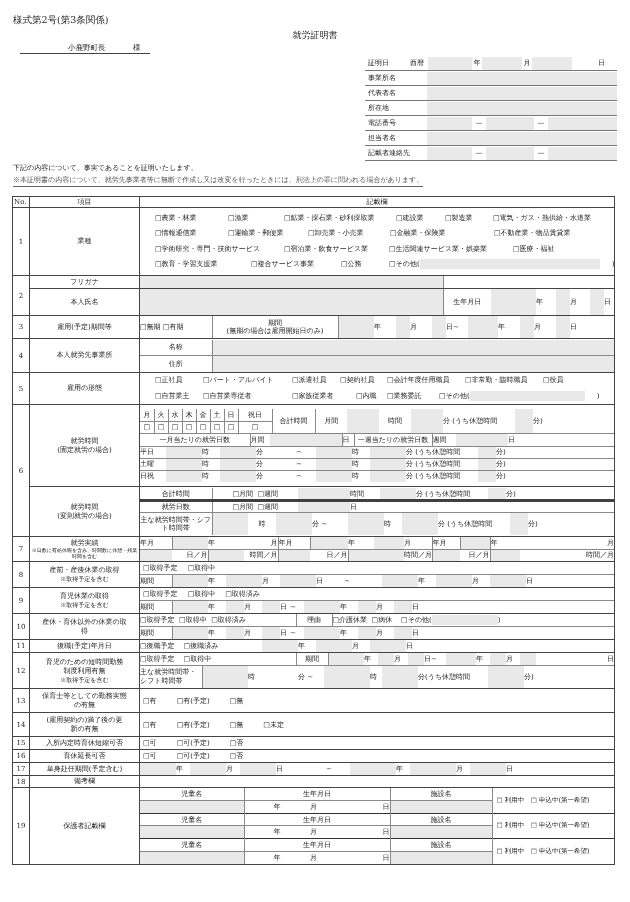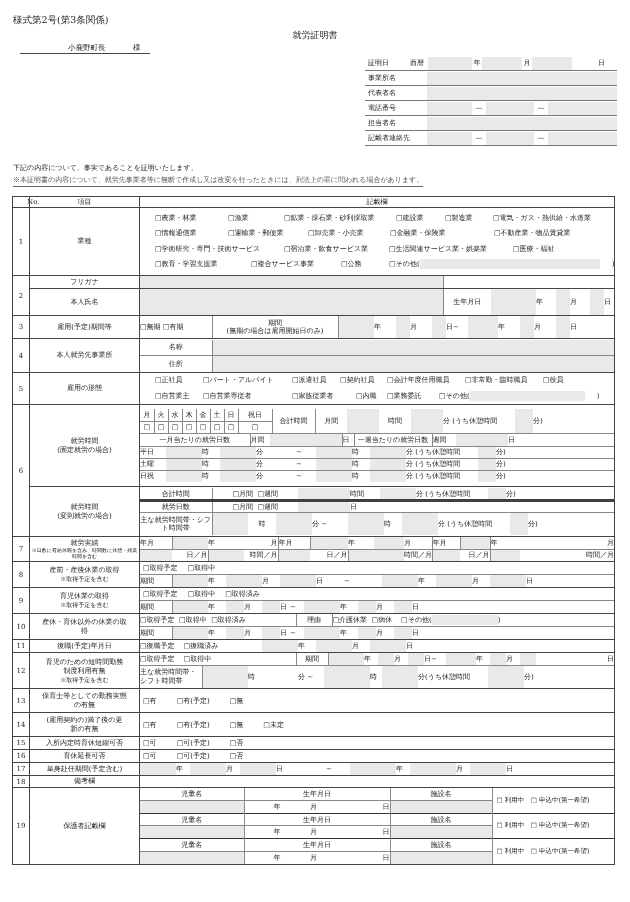--- a/index.html
+++ b/index.html
@@ -59,20 +59,24 @@
     <span style="width:10px;text-align:center">月</span>
     <span class="fill" style="width:40px"></span>
     <span style="width:33px;text-align:right">日</span>
   </div>
   <div class="cert-row">
     <span class="lab" style="width:62px">事業所名</span>
     <span class="fill" style="flex:1"></span>
   </div>
   <div class="cert-row">
     <span class="lab" style="width:62px">代表者名</span>
+    <span class="fill" style="flex:1"></span>
+  </div>
+  <div class="cert-row">
+    <span class="lab" style="width:62px">所在地</span>
     <span class="fill" style="flex:1"></span>
   </div>
   <div class="cert-row">
     <span class="lab" style="width:62px">電話番号</span>
     <span class="fill" style="width:45px"></span>
     <span class="sep">—</span>
     <span class="fill" style="width:48px"></span>
     <span class="sep">—</span>
     <span class="fill" style="flex:1"></span>
   </div>
@@ -94,21 +98,21 @@
 <div class="abs warning">※本証明書の内容について、就労先事業者等に無断で作成し又は改変を行ったときには、刑法上の罪に問われる場合があります。</div>
 
 <table class="main">
   <colgroup>
       <col style="width:17px">
       <col style="width:110px">
       <col>
     </colgroup>
   <tbody>
       <tr>
-    <th style="text-align:left;padding-left:14px">No.</th>
+    <th style="text-align:left;padding-left:1px">No.</th>
     <th>項目</th>
     <th>記載欄</th>
   </tr>
 
   <tr class="thick">
     <td class="c-no" style="height:68px">1</td>
     <td class="c-item">業種</td>
     <td>
       <div class="ind-line">
         <span style="width:73px">□農業・林業</span><span style="width:56px">□漁業</span><span style="width:112px">□鉱業・採石業・砂利採取業</span><span style="width:49px">□建設業</span><span style="width:48px">□製造業</span><span>□電気・ガス・熱供給・水道業</span>

